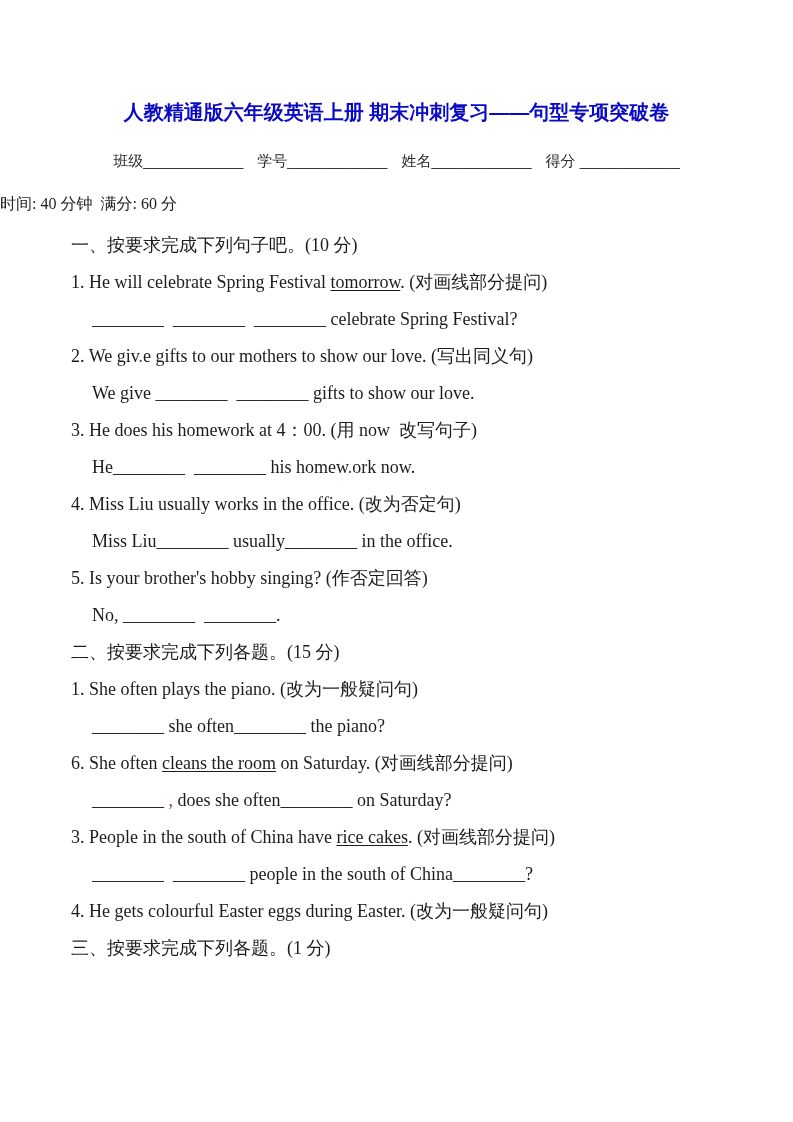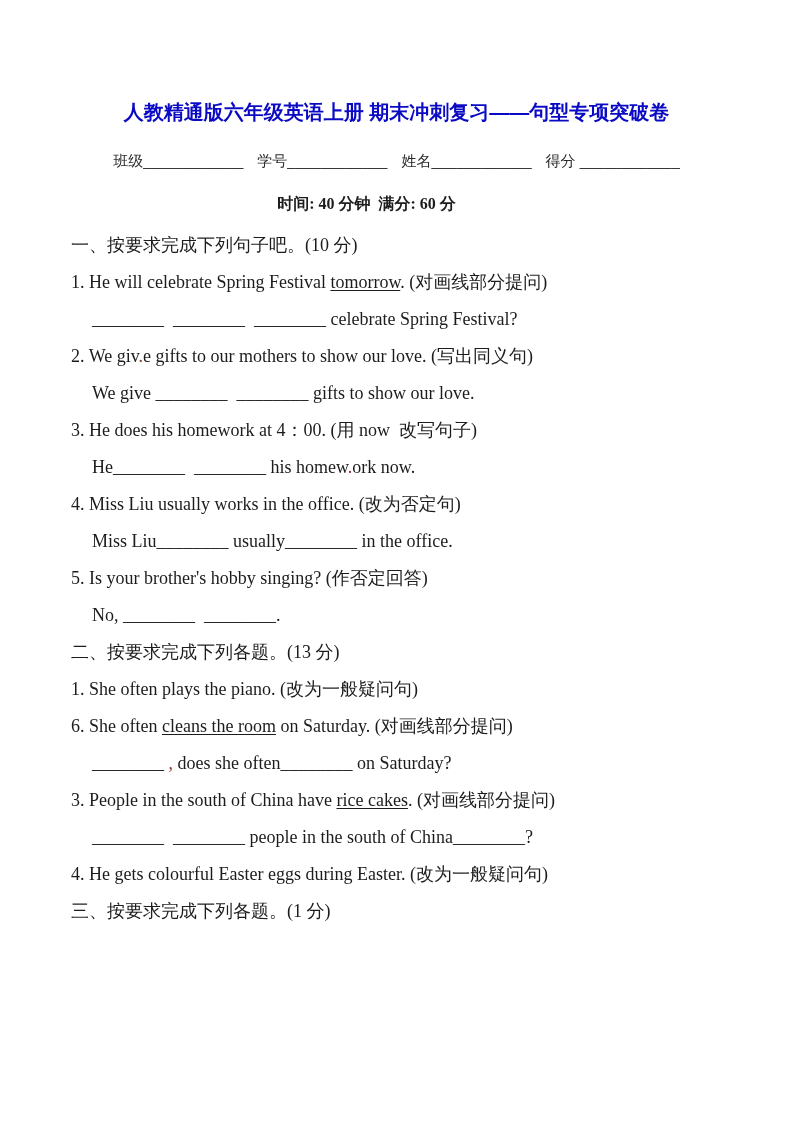--- a/index.html
+++ b/index.html
@@ -14,22 +14,22 @@
     font-weight:bold; font-size:20px; line-height:24px;
     color:var(--title-color,#0a0ac4); white-space:pre;
   }
   .student-line {
     margin-top:27px; text-align:center; white-space:pre-wrap;
     font-family:"Liberation Sans","DejaVu Sans",sans-serif;
     font-size:15px; line-height:19px; color:#2b2b2b;
   }
   .student-line .field { margin:0 7px; }
   .meta-line {
-    margin-top:24px; text-align:center; padding-right:60px;
-    font-size:16px; line-height:19px; white-space:pre;font-weight:bold;
+    margin-top:24px; text-align:left; padding-right:60px;
+    font-size:16px; line-height:19px; white-space:pre;
   }
   .body { margin-top:14px; padding-left:71px; font-size:18px; }
   .line { height:37px; line-height:37px; white-space:pre-wrap; }
   .answer-line { padding-left:21px; }
   .u { text-decoration:underline; text-underline-offset:2px; text-decoration-thickness:1px; }
   .mark-dot { color:var(--artifact-color,#7b3a2a); }
   .mark-comma { color:var(--artifact-color,#9e4436); }
 </style>
 </head>
 <body>
@@ -43,22 +43,23 @@
       <div class="line question-line"><span>1. He will celebrate Spring Festival </span><span class="u">tomorrow</span><span>. (对画线部分提问)</span></div>
       <div class="line answer-line"><span>________  ________  ________ celebrate Spring Festival?</span></div>
       <div class="line question-line"><span>2. We giv</span><span class="mark-dot">.</span><span>e gifts to our mothers to show our love. (写出同义句)</span></div>
       <div class="line answer-line"><span>We give ________  ________ gifts to show our love.</span></div>
       <div class="line question-line"><span>3. He does his homework at 4：00. (用 now  改写句子)</span></div>
       <div class="line answer-line"><span>He________  ________ his homew</span><span class="mark-dot">.</span><span>ork now.</span></div>
       <div class="line question-line"><span>4. Miss Liu usually works in the office. (改为否定句)</span></div>
       <div class="line answer-line"><span>Miss Liu________ usually________ in the office.</span></div>
       <div class="line question-line"><span>5. Is your brother's hobby singing? (作否定回答)</span></div>
       <div class="line answer-line"><span>No, ________  ________.</span></div>
-      <div class="line section-heading">二、按要求完成下列各题。(13 分)</div>
+      <div class="line section-heading">二、按要求完成下列各题。(15 分)</div>
       <div class="line question-line"><span>1. She often plays the piano. (改为一般疑问句)</span></div>
+      <div class="line answer-line"><span>________ she often________ the piano?</span></div>
       <div class="line question-line"><span>6. She often </span><span class="u">cleans the room</span><span> on Saturday. (对画线部分提问)</span></div>
       <div class="line answer-line"><span>________</span><span class="mark-comma"> ,</span><span> does she often________ on Saturday?</span></div>
       <div class="line question-line"><span>3. People in the south of China have </span><span class="u">rice cakes</span><span>. (对画线部分提问)</span></div>
       <div class="line answer-line"><span>________  ________ people in the south of China________?</span></div>
       <div class="line question-line"><span>4. He gets colourful Easter eggs during Easter. (改为一般疑问句)</span></div>
       <div class="line section-heading">三、按要求完成下列各题。(1 分)</div>
     </div>
 </div>
 
 </body></html>

